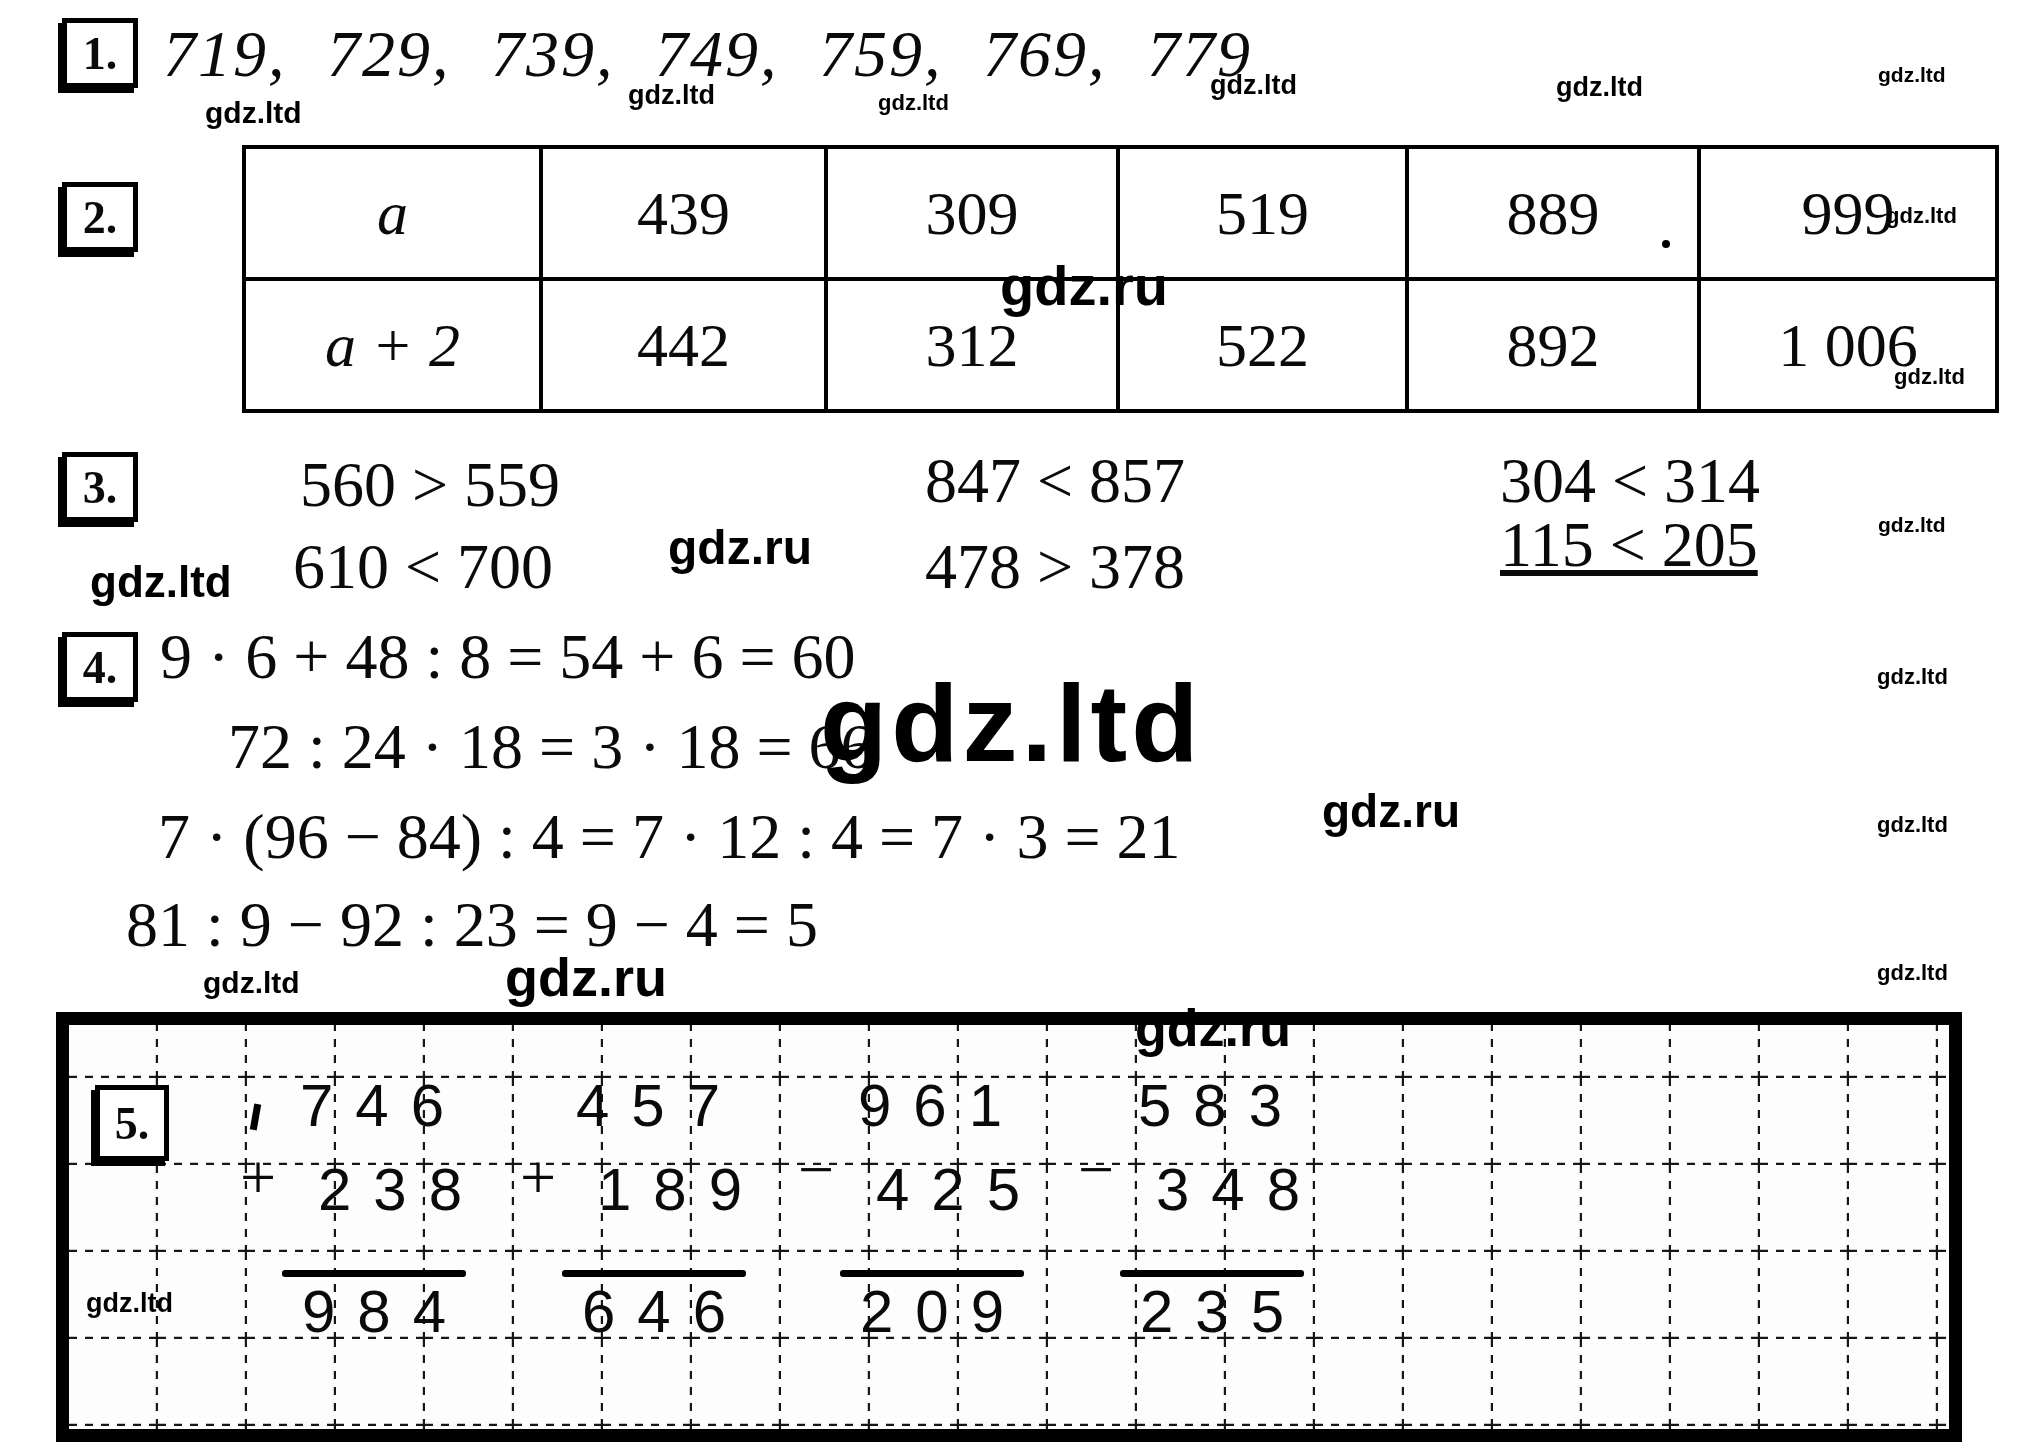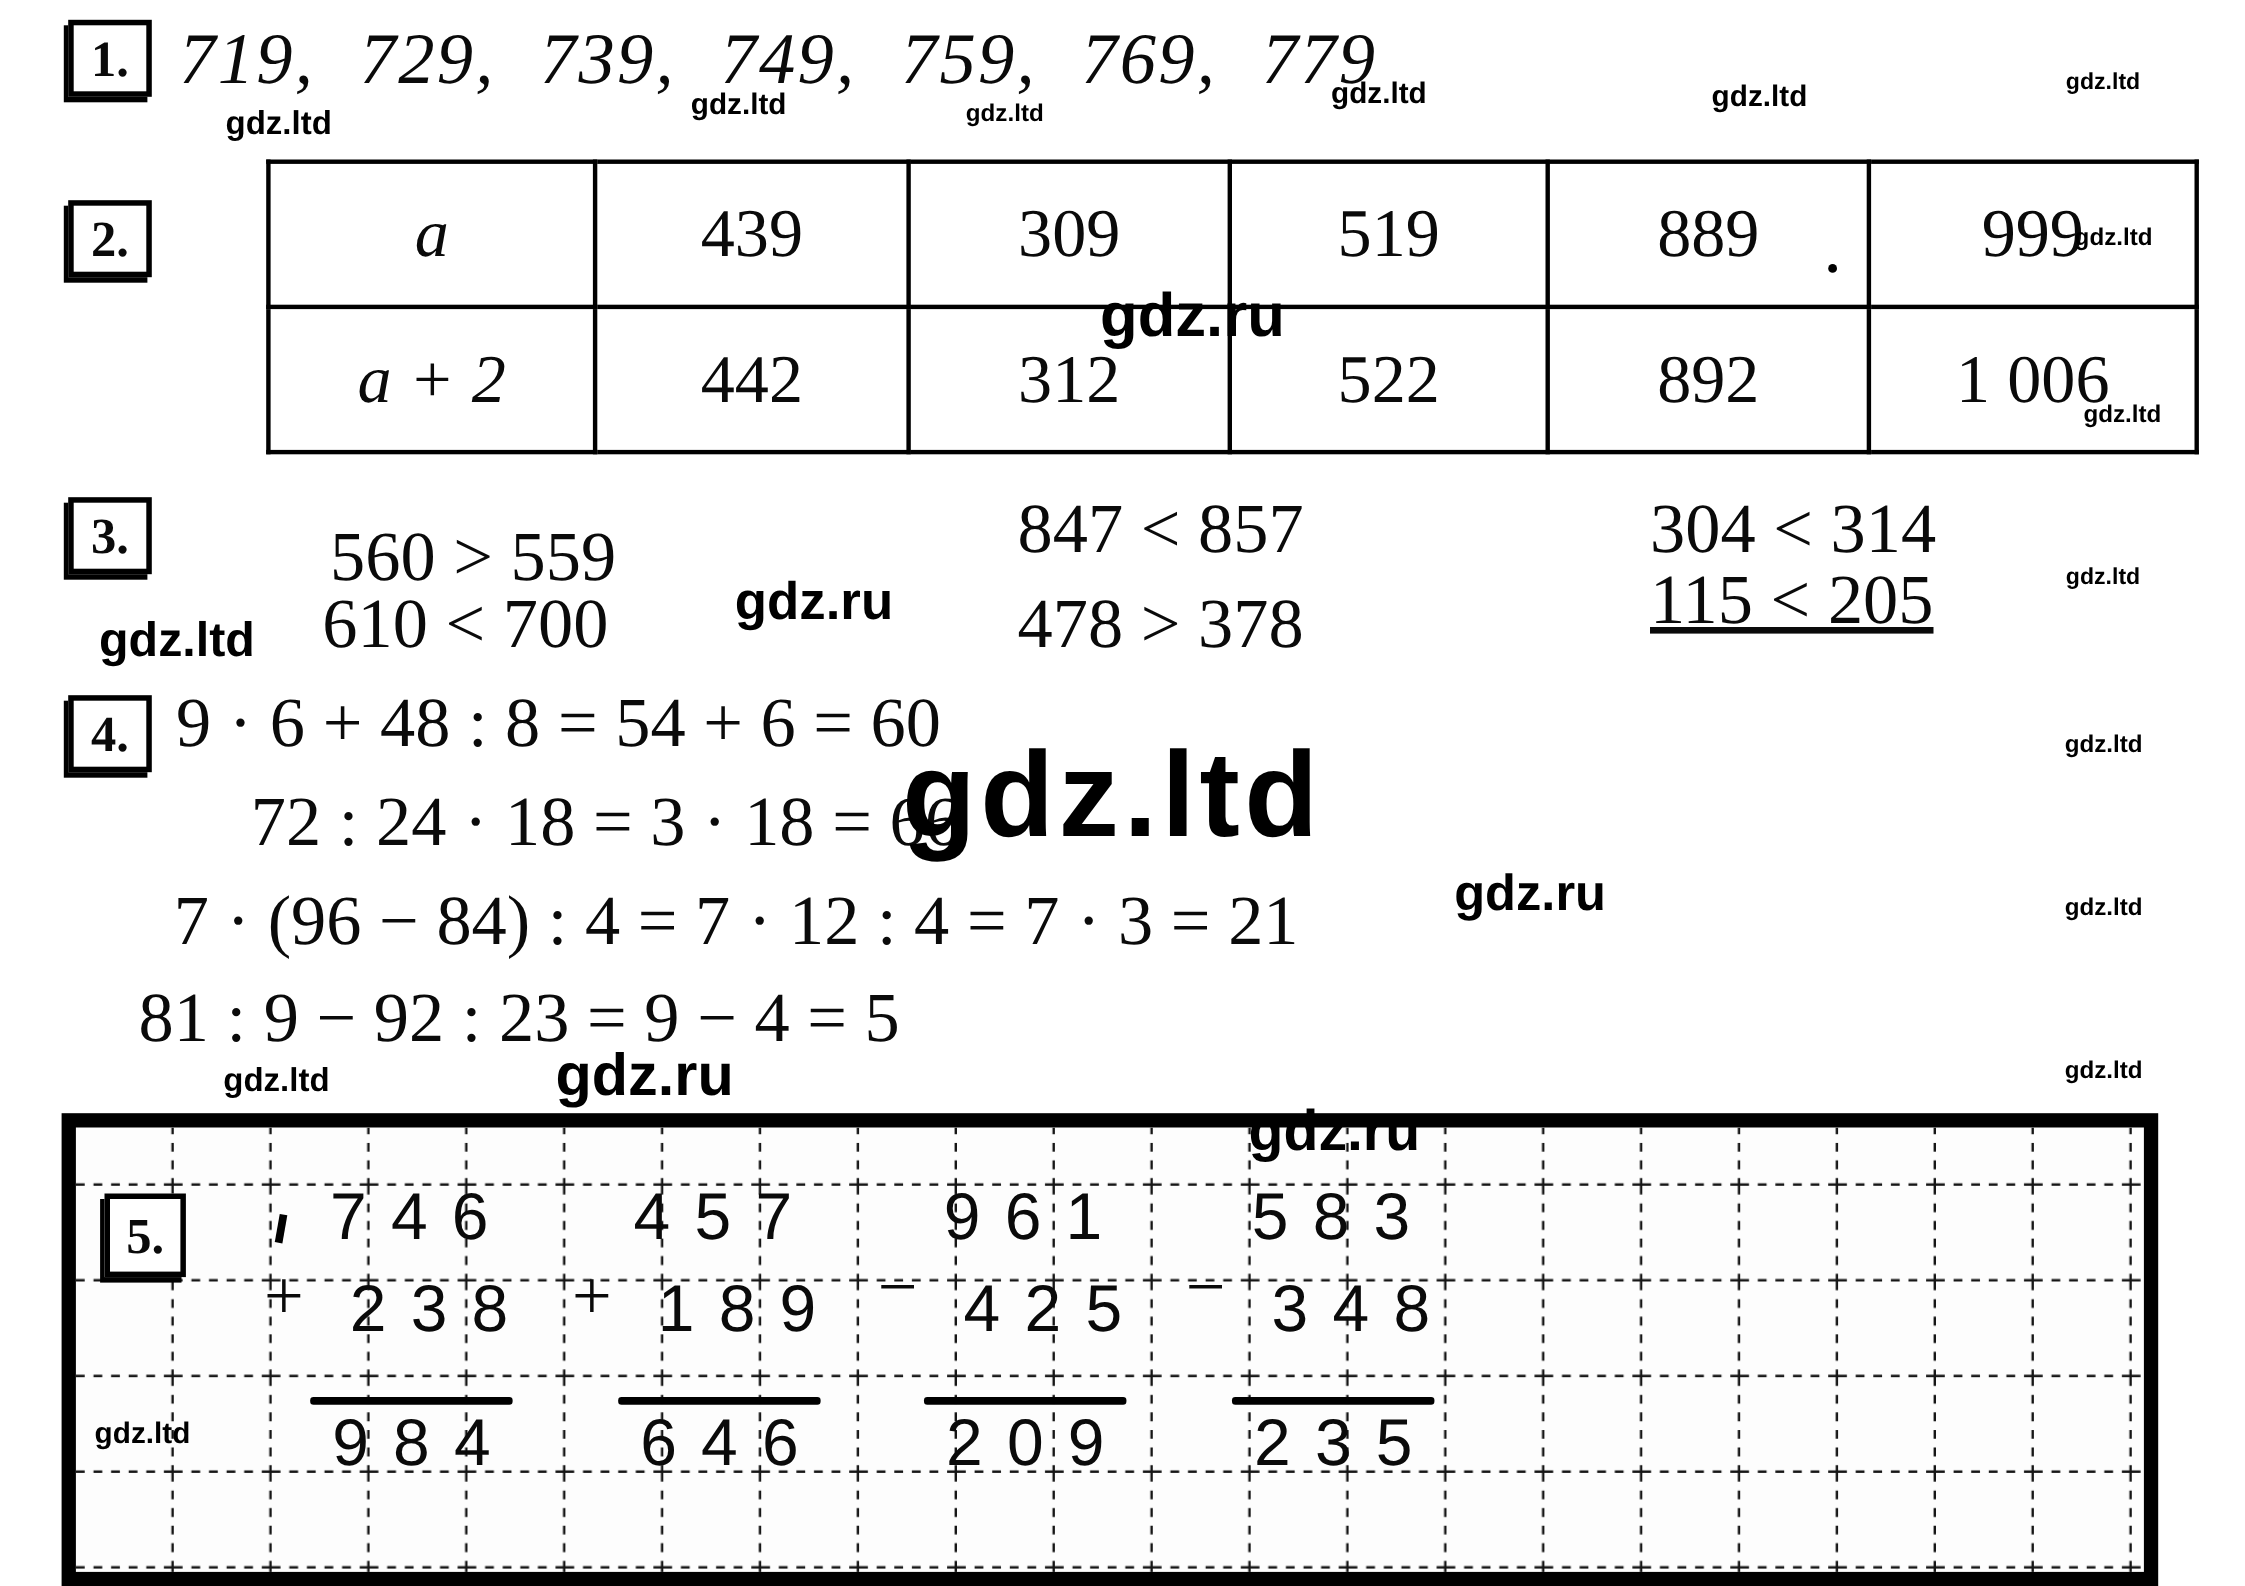--- a/index.html
+++ b/index.html
@@ -92,21 +92,21 @@
     <td>522</td>
     <td>892</td>
     <td>1 006</td>
   </tr>
 </tbody>
   </table>
 
 <div class="item-box" style="left:62px;top:452px;">
   <span>3.</span>
 </div>
-<div class="math" style="left:300px;top:469px;">560 &gt; 559</div>
+<div class="math" style="left:300px;top:448px;">560 &gt; 559</div>
 <div class="math" style="left:925px;top:444px;">847 &lt; 857</div>
 <div class="math" style="left:1500px;top:444px;">304 &lt; 314</div>
 <div class="math" style="left:293px;top:530px;">610 &lt; 700</div>
 <div class="math" style="left:925px;top:530px;">478 &gt; 378</div>
 <div class="math" style="left:1500px;top:508px;text-decoration:underline;">115 &lt; 205</div>
 
 <div class="item-box" style="left:62px;top:632px;">
   <span>4.</span>
 </div>
 <div class="math" style="left:160px;top:620px;">9 · 6 + 48 : 8 = 54 + 6 = 60</div>

